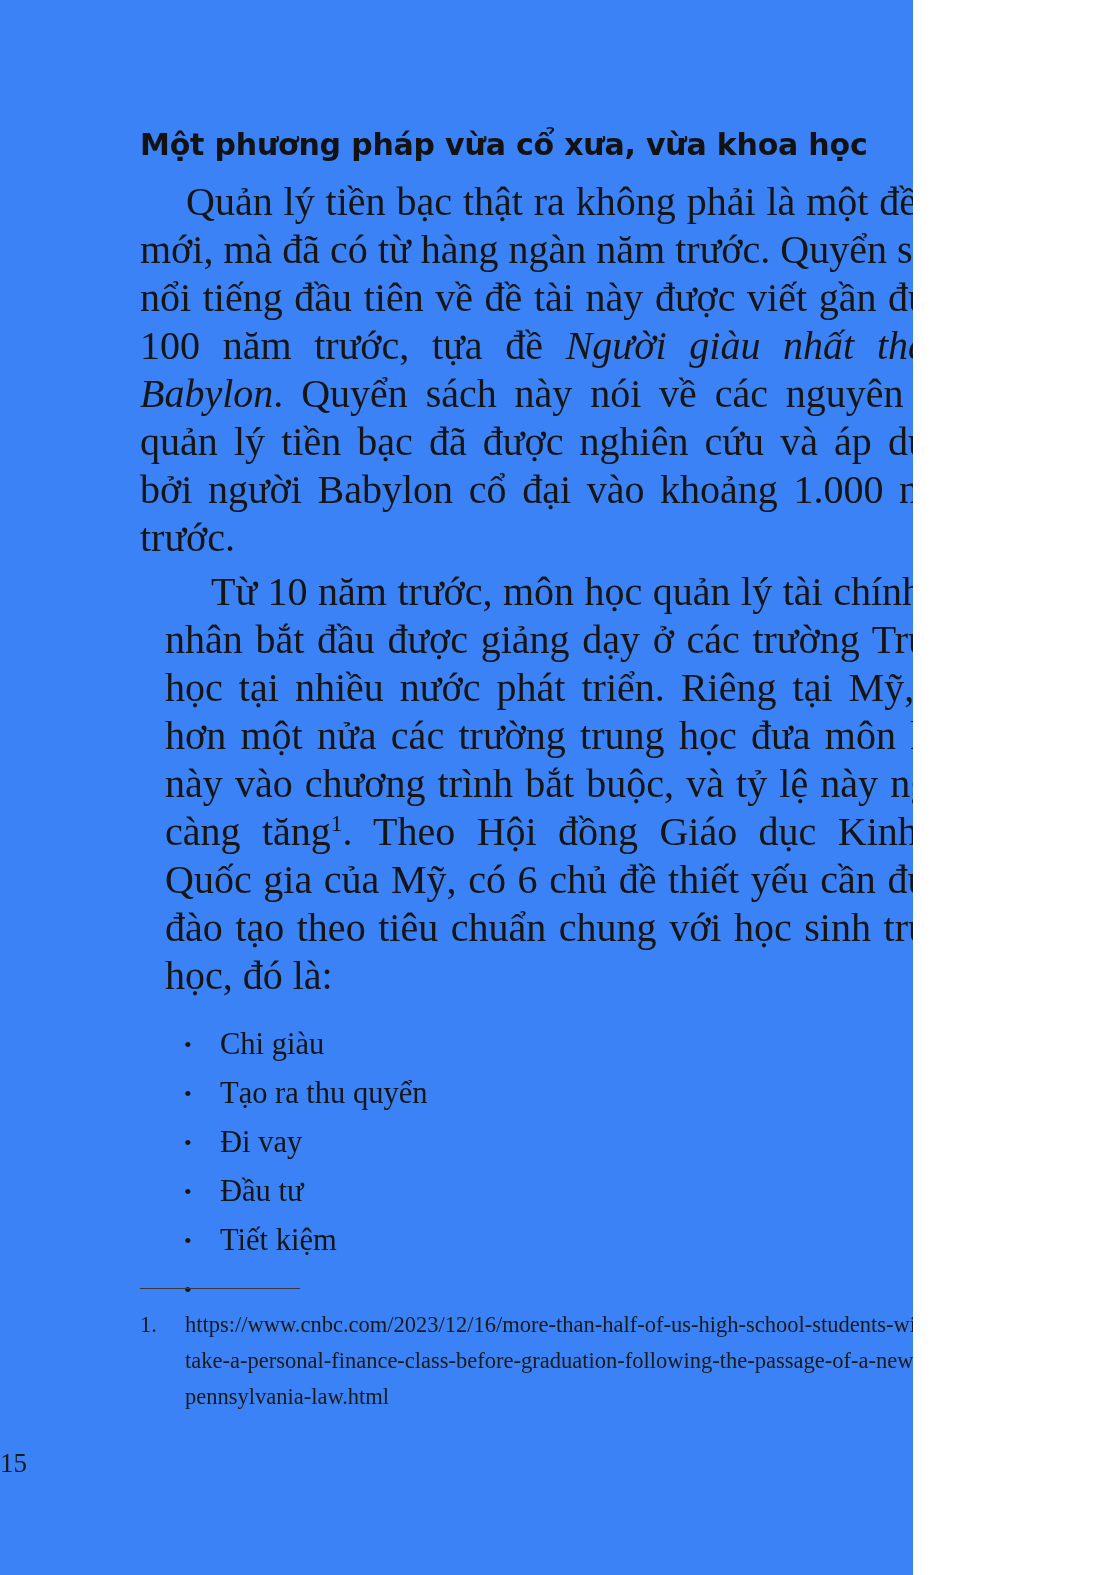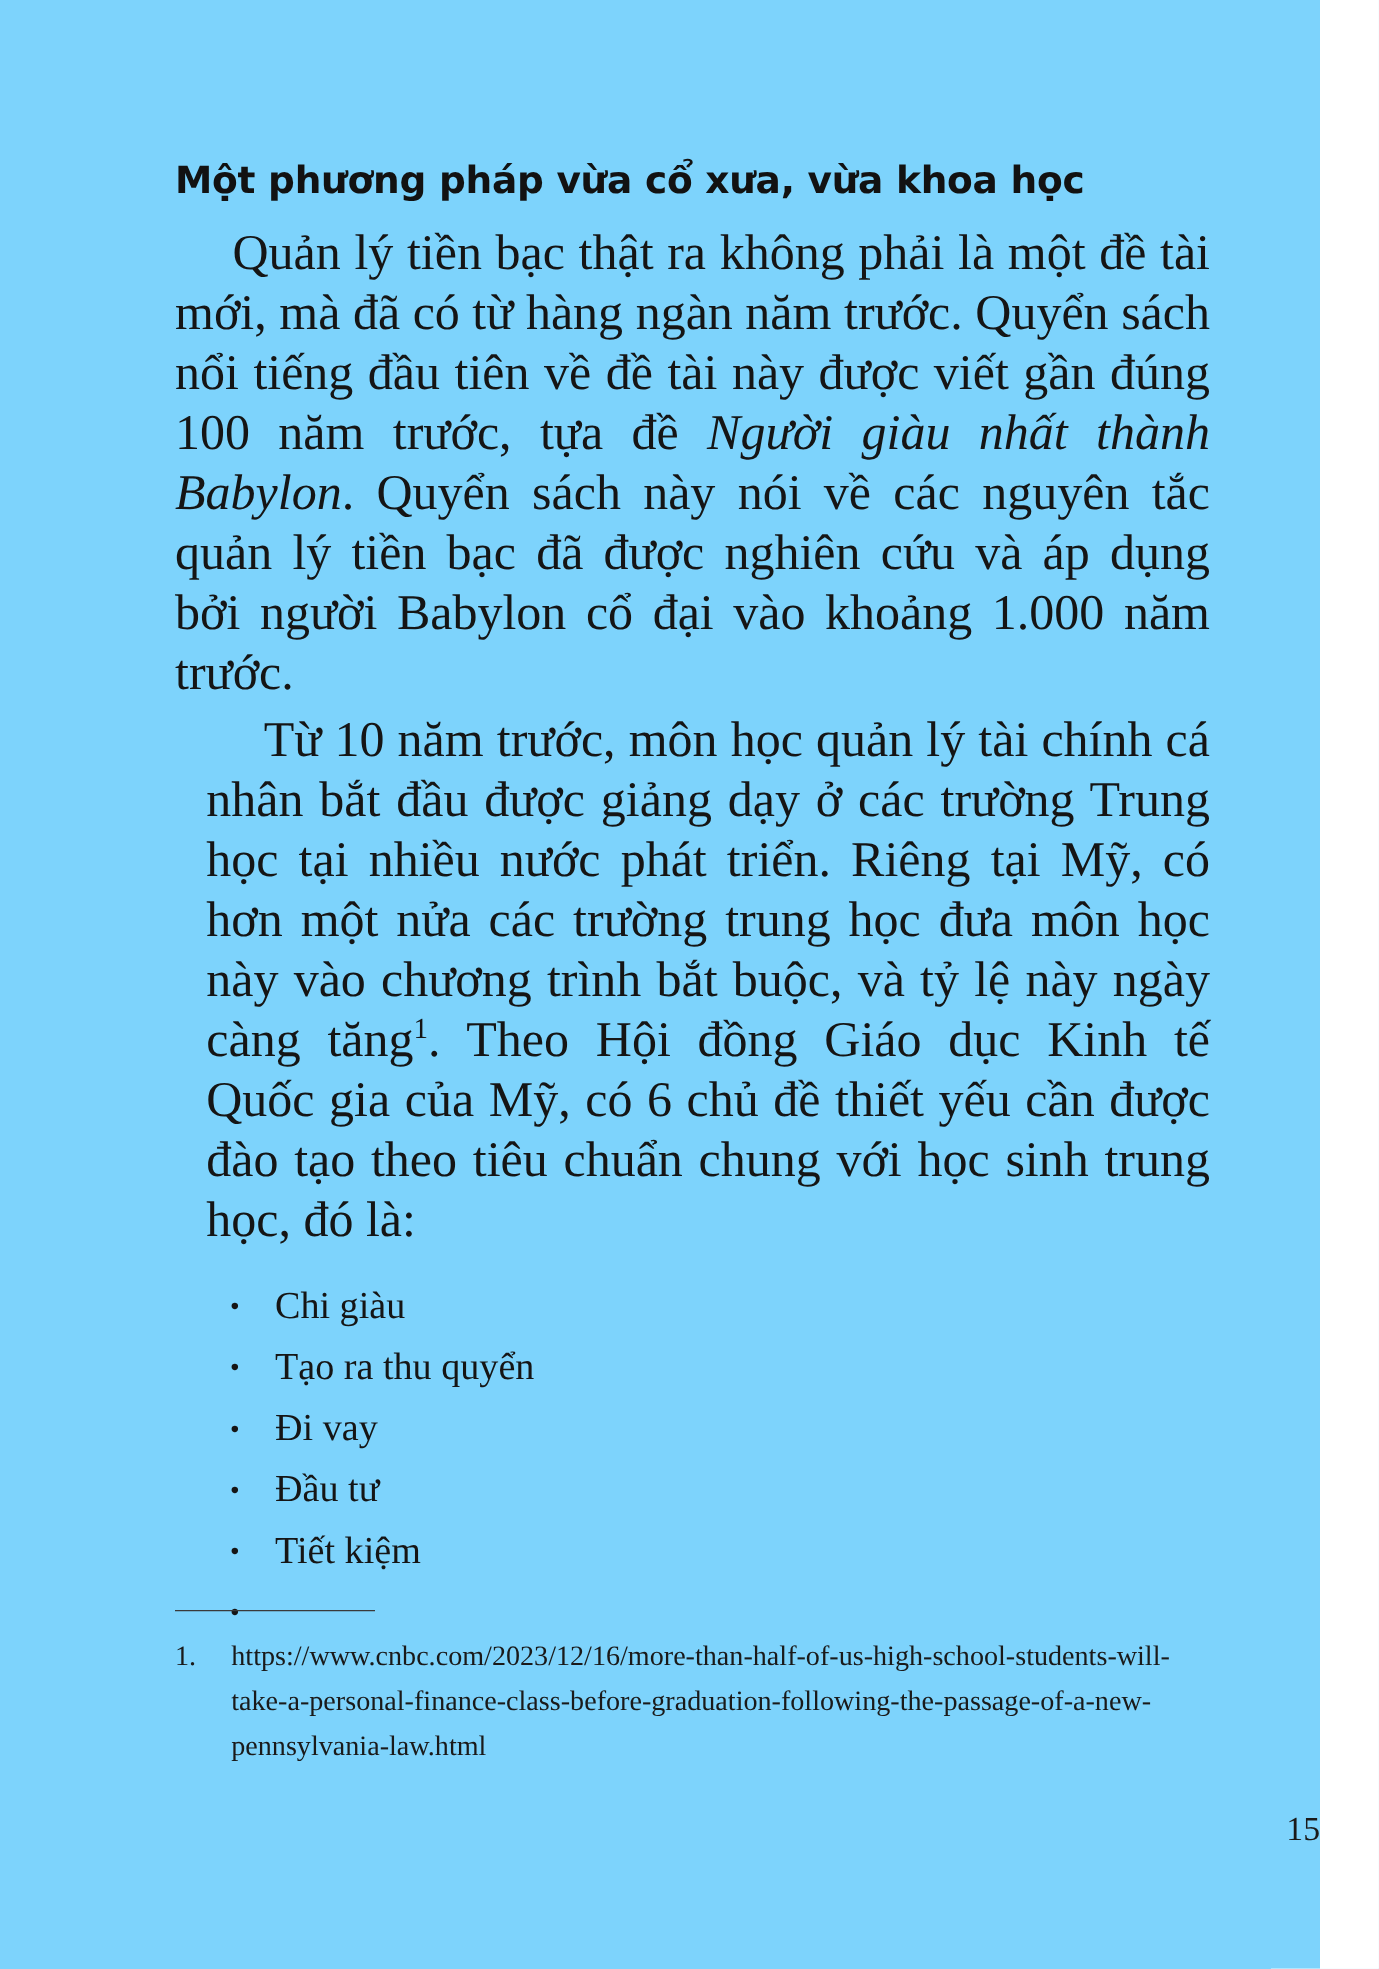--- a/index.html
+++ b/index.html
@@ -2,23 +2,23 @@
 <html><head>
 <meta charset="utf-8">
 <style>
   html, body {
     margin: 0;
     padding: 0;
     background: #ffffff;
   }
   .page {
     position: relative;
-    width: 1056px;
+    width: 913px;
     height: 1575px;
-    background: #7dd3fc;
+    background: #3b82f6;
     box-sizing: border-box;
     overflow: hidden;
   }
   .content {
     position: absolute;
     left: 140px;
     top: 126px;
     width: 828px;
   }
   .heading {
@@ -98,21 +98,21 @@
   .footnote-item .fn-num {
     position: absolute;
     left: 0;
     top: 0;
   }
   .page-number {
     position: absolute;
     left: 0;
     right: 0;
     top: 1448px;
-    text-align: right;
+    text-align: left;
     font-family: "Liberation Serif", "DejaVu Serif", serif;
     font-size: 27px;
     color: #1a1a1a;
   }
 </style>
 </head>
 <body>
 
 <div class="page">
 

